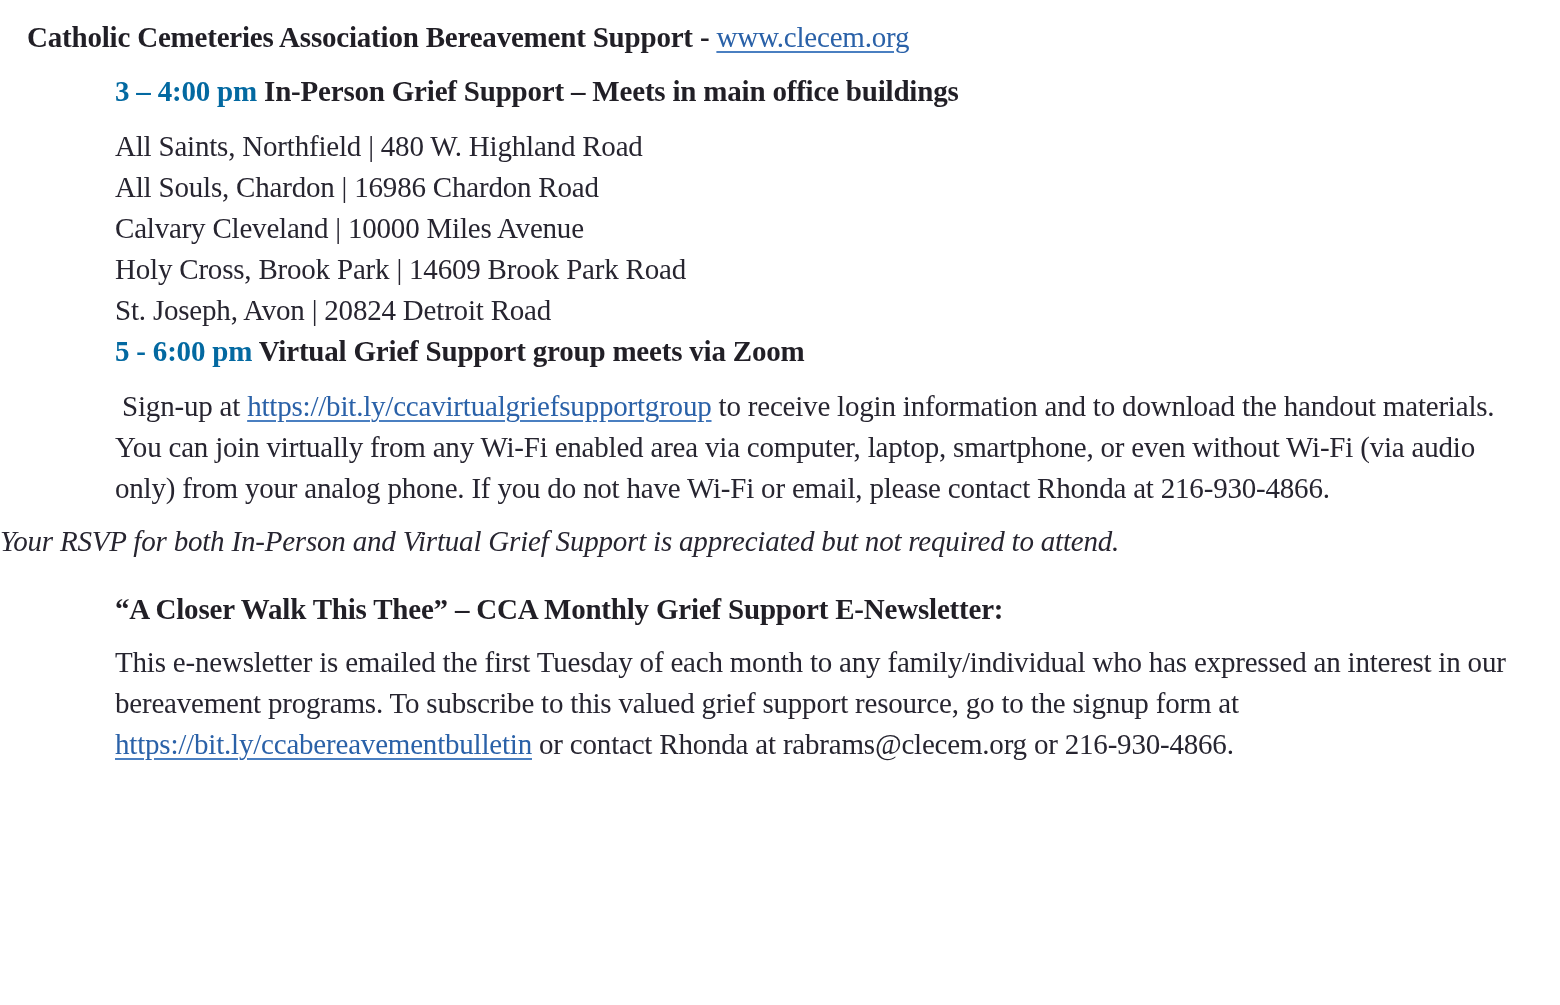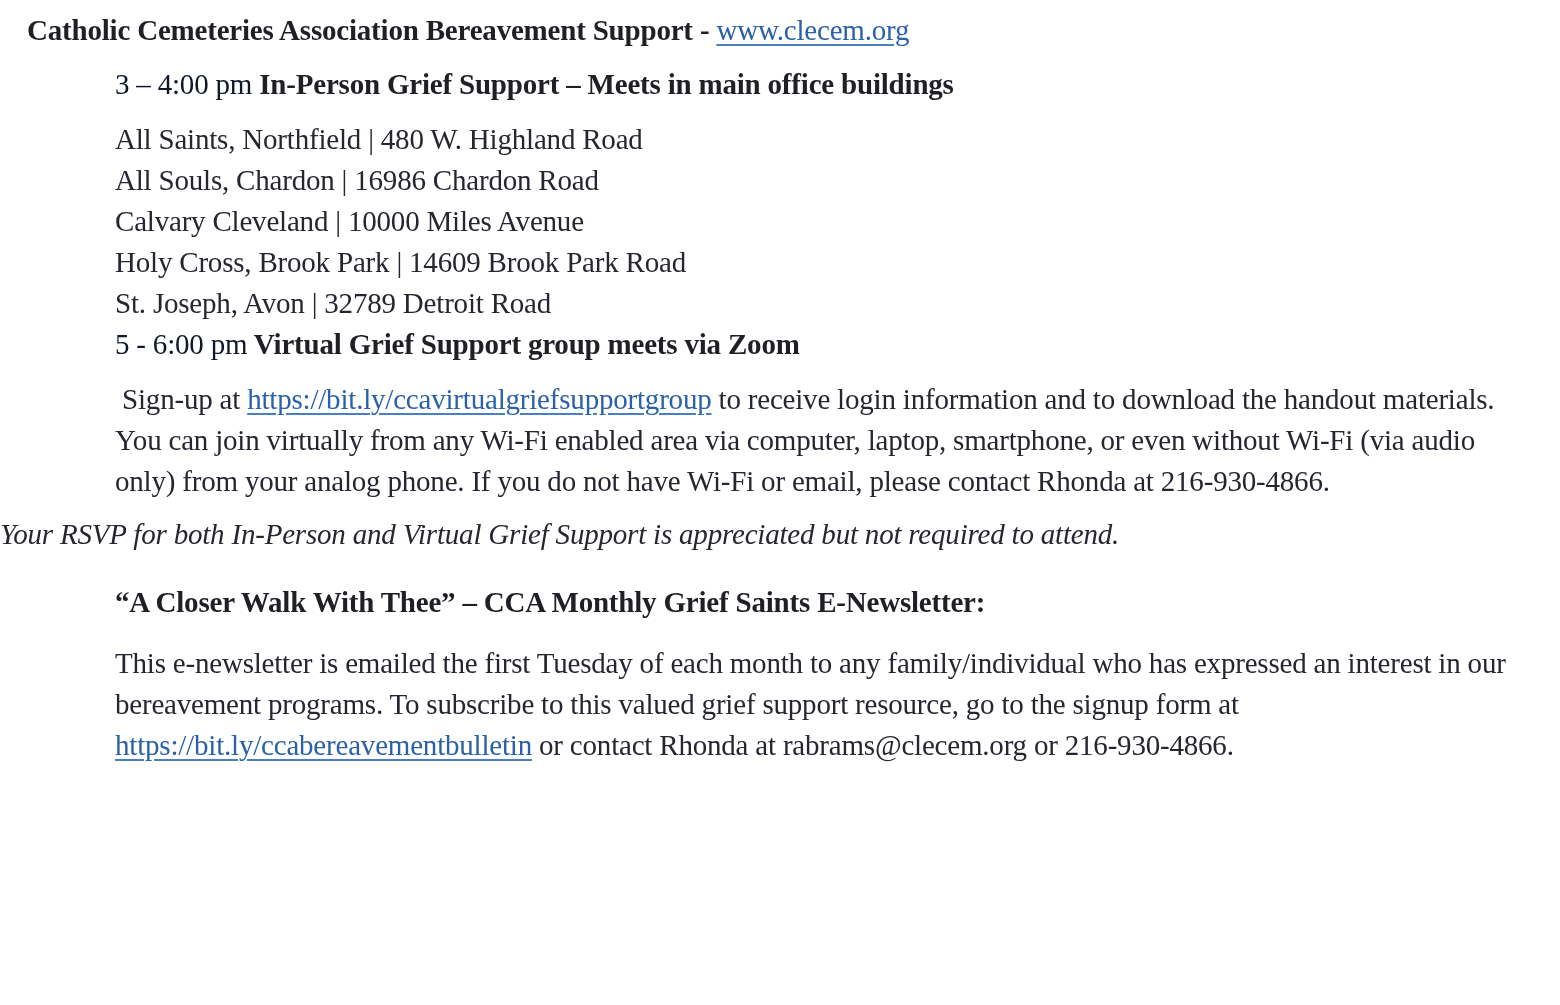--- a/index.html
+++ b/index.html
@@ -7,21 +7,21 @@
     background: #ffffff;
     font-family: "Liberation Serif", serif;
   }
   .page {
     position: relative;
     width: 1512px;
     height: 1005px;
     background: #ffffff;
     overflow: hidden;
     box-sizing: border-box;
-    padding-top: 10px;
+    padding-top: 17px;
     font-size: 29px;
     line-height: 41px;
     color: #272530;
     letter-spacing: -0.2px;
   }
   .doc-title {
     margin-left: 27px;
     font-weight: bold;
     color: #211f26;
   }
@@ -31,22 +31,22 @@
     margin-top: 1px;
   }
   .section-heading {
     margin-left: 115px;
     font-weight: bold;
     color: #211f26;
   }
   .heading-inperson { margin-top: 13px; }
   .heading-virtual  { }
   .time-badge {
-    color: #0f172a;
-    font-weight: normal;
+    color: #0369a1;
+    font-weight: bold;
   }
   .location-list {
     margin-left: 115px;
     margin-top: 14px;
   }
   .location-row { white-space: nowrap; }
   .virtual-para {
     margin-left: 115px;
     margin-top: 14px;
     max-width: 1425px;
@@ -57,21 +57,21 @@
     font-style: italic;
   }
   .newsletter-heading {
     margin-left: 115px;
     margin-top: 27px;
     font-weight: bold;
     color: #211f26;
   }
   .newsletter-para {
     margin-left: 115px;
-    margin-top: 20px;
+    margin-top: 12px;
     max-width: 1428px;
   }
   a.doc-link {
     color: #2a61a8;
     text-decoration: underline;
     text-decoration-color: #4a7fc1;
     text-decoration-thickness: 2px;
     text-underline-offset: 4px;
     font-weight: normal;
     cursor: pointer;
@@ -86,27 +86,27 @@
 
 
   <div class="section-heading heading-inperson"><span class="time-badge">3 – 4:00 pm</span>
     <span>In-Person Grief Support – Meets in main office buildings</span></div>
 
   <div class="location-list">
     <div class="location-row">All Saints, Northfield | 480 W. Highland Road</div>
     <div class="location-row">All Souls, Chardon | 16986 Chardon Road</div>
     <div class="location-row">Calvary Cleveland | 10000 Miles Avenue</div>
     <div class="location-row">Holy Cross, Brook Park | 14609 Brook Park Road</div>
-    <div class="location-row">St. Joseph, Avon | 32789 Detroit Road</div>
+    <div class="location-row">St. Joseph, Avon | 20824 Detroit Road</div>
   </div>
 
   <div class="section-heading heading-virtual"><span class="time-badge">5 - 6:00 pm</span>
     <span>Virtual Grief Support group meets via Zoom</span></div>
 
   <div class="virtual-para"><span> Sign-up at </span><a class="doc-link">https://bit.ly/ccavirtualgriefsupportgroup</a><span> to receive login information and to download the handout materials. You can join virtually from any Wi-Fi enabled area via computer, laptop, smartphone, or even without Wi-Fi (via audio only) from your analog phone. If you do not have Wi-Fi or email, please contact Rhonda at 216-930-4866.</span></div>
 
   <div class="rsvp-note">Your RSVP for both In-Person and Virtual Grief Support is appreciated but not required to attend.</div>
 
-  <div class="newsletter-heading">“A Closer Walk With Thee” – CCA Monthly Grief Saints E-Newsletter:</div>
+  <div class="newsletter-heading">“A Closer Walk This Thee” – CCA Monthly Grief Support E-Newsletter:</div>
 
   <div class="newsletter-para"><span>This e-newsletter is emailed the first Tuesday of each month to any family/individual who has expressed an interest in our bereavement programs. To subscribe to this valued grief support resource, go to the signup form at </span><a class="doc-link">https://bit.ly/ccabereavementbulletin</a><span> or contact Rhonda at rabrams@clecem.org or 216-930-4866.</span></div>
 
 </div>
 
 </body></html>

